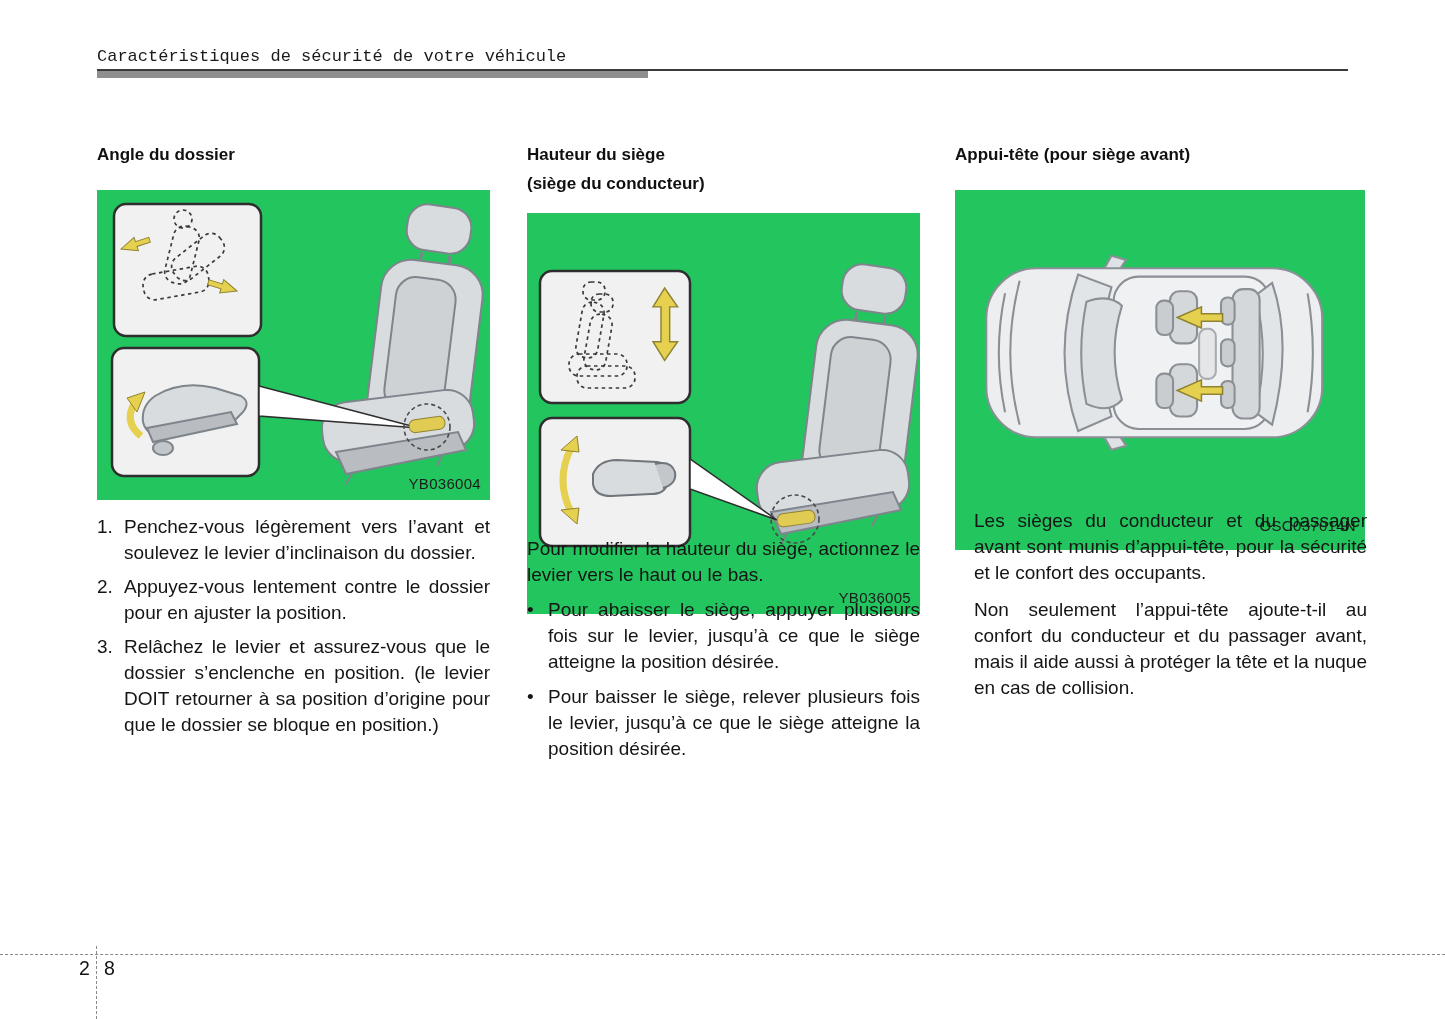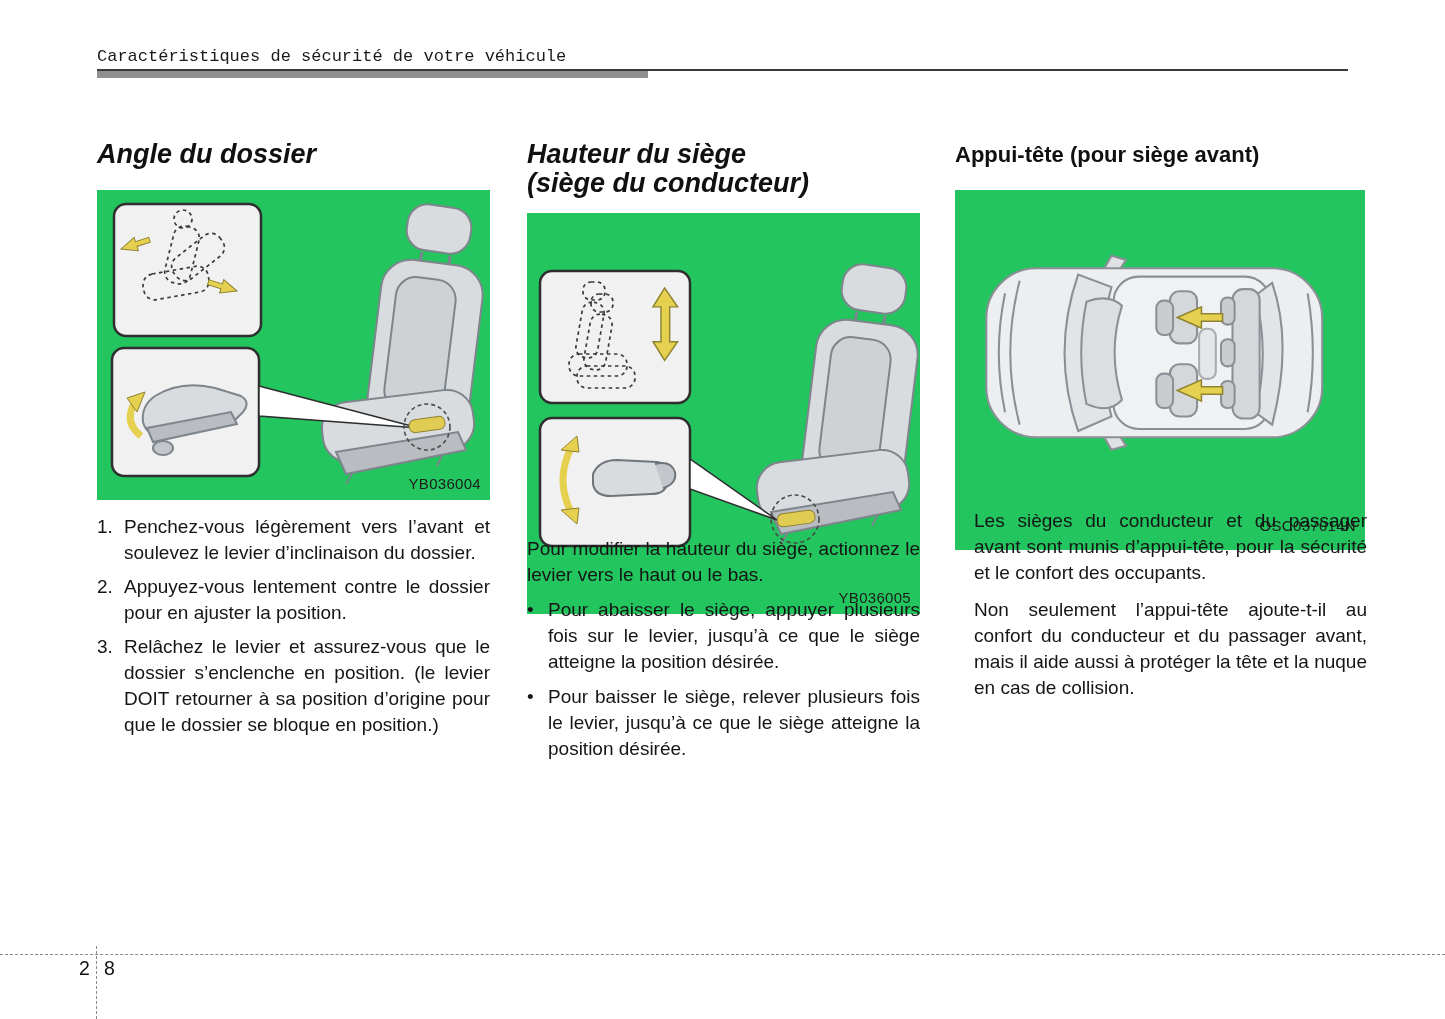--- a/index.html
+++ b/index.html
@@ -16,24 +16,24 @@
   }
   .rule-thin{position:absolute;left:97px;top:69px;width:1251px;height:2px;background:#3a3a3a;}
   .rule-thick{position:absolute;left:97px;top:71px;width:551px;height:7px;background:#8f8f8f;}
 
   
   .col{position:absolute;top:0;width:393px;height:1019px;}
   #col1{left:97px;} #col2{left:527px;} #col3{left:955px;}
 
   .col-heading{
     position:absolute;left:0;top:140px;
-    font-weight:bold;font-style:italic;font-size:27px;line-height:29px;
+    font-weight:bold;font-size:17px;line-height:29px;
     white-space:pre-line;color:#101010;
   }
-  #col3 .col-heading{font-style:normal;font-size:22px;}
+  #col3 .col-heading{font-style:normal;font-size:17px;}
 
   .figure{position:absolute;left:0;width:393px;background:#22c55e;}
   #fig1{top:190px;height:310px;}
   #fig2{top:213px;height:401px;}
   #fig3{top:190px;height:360px;padding-left:17px;}
   .figure svg{position:absolute;left:0;top:0;width:100%;height:100%;}
   .fig-caption{
     position:absolute;right:9px;bottom:8px;font-size:15px;color:#1d1d1d;letter-spacing:.3px;
   }
   #fig3 .fig-caption{bottom:16px;}

